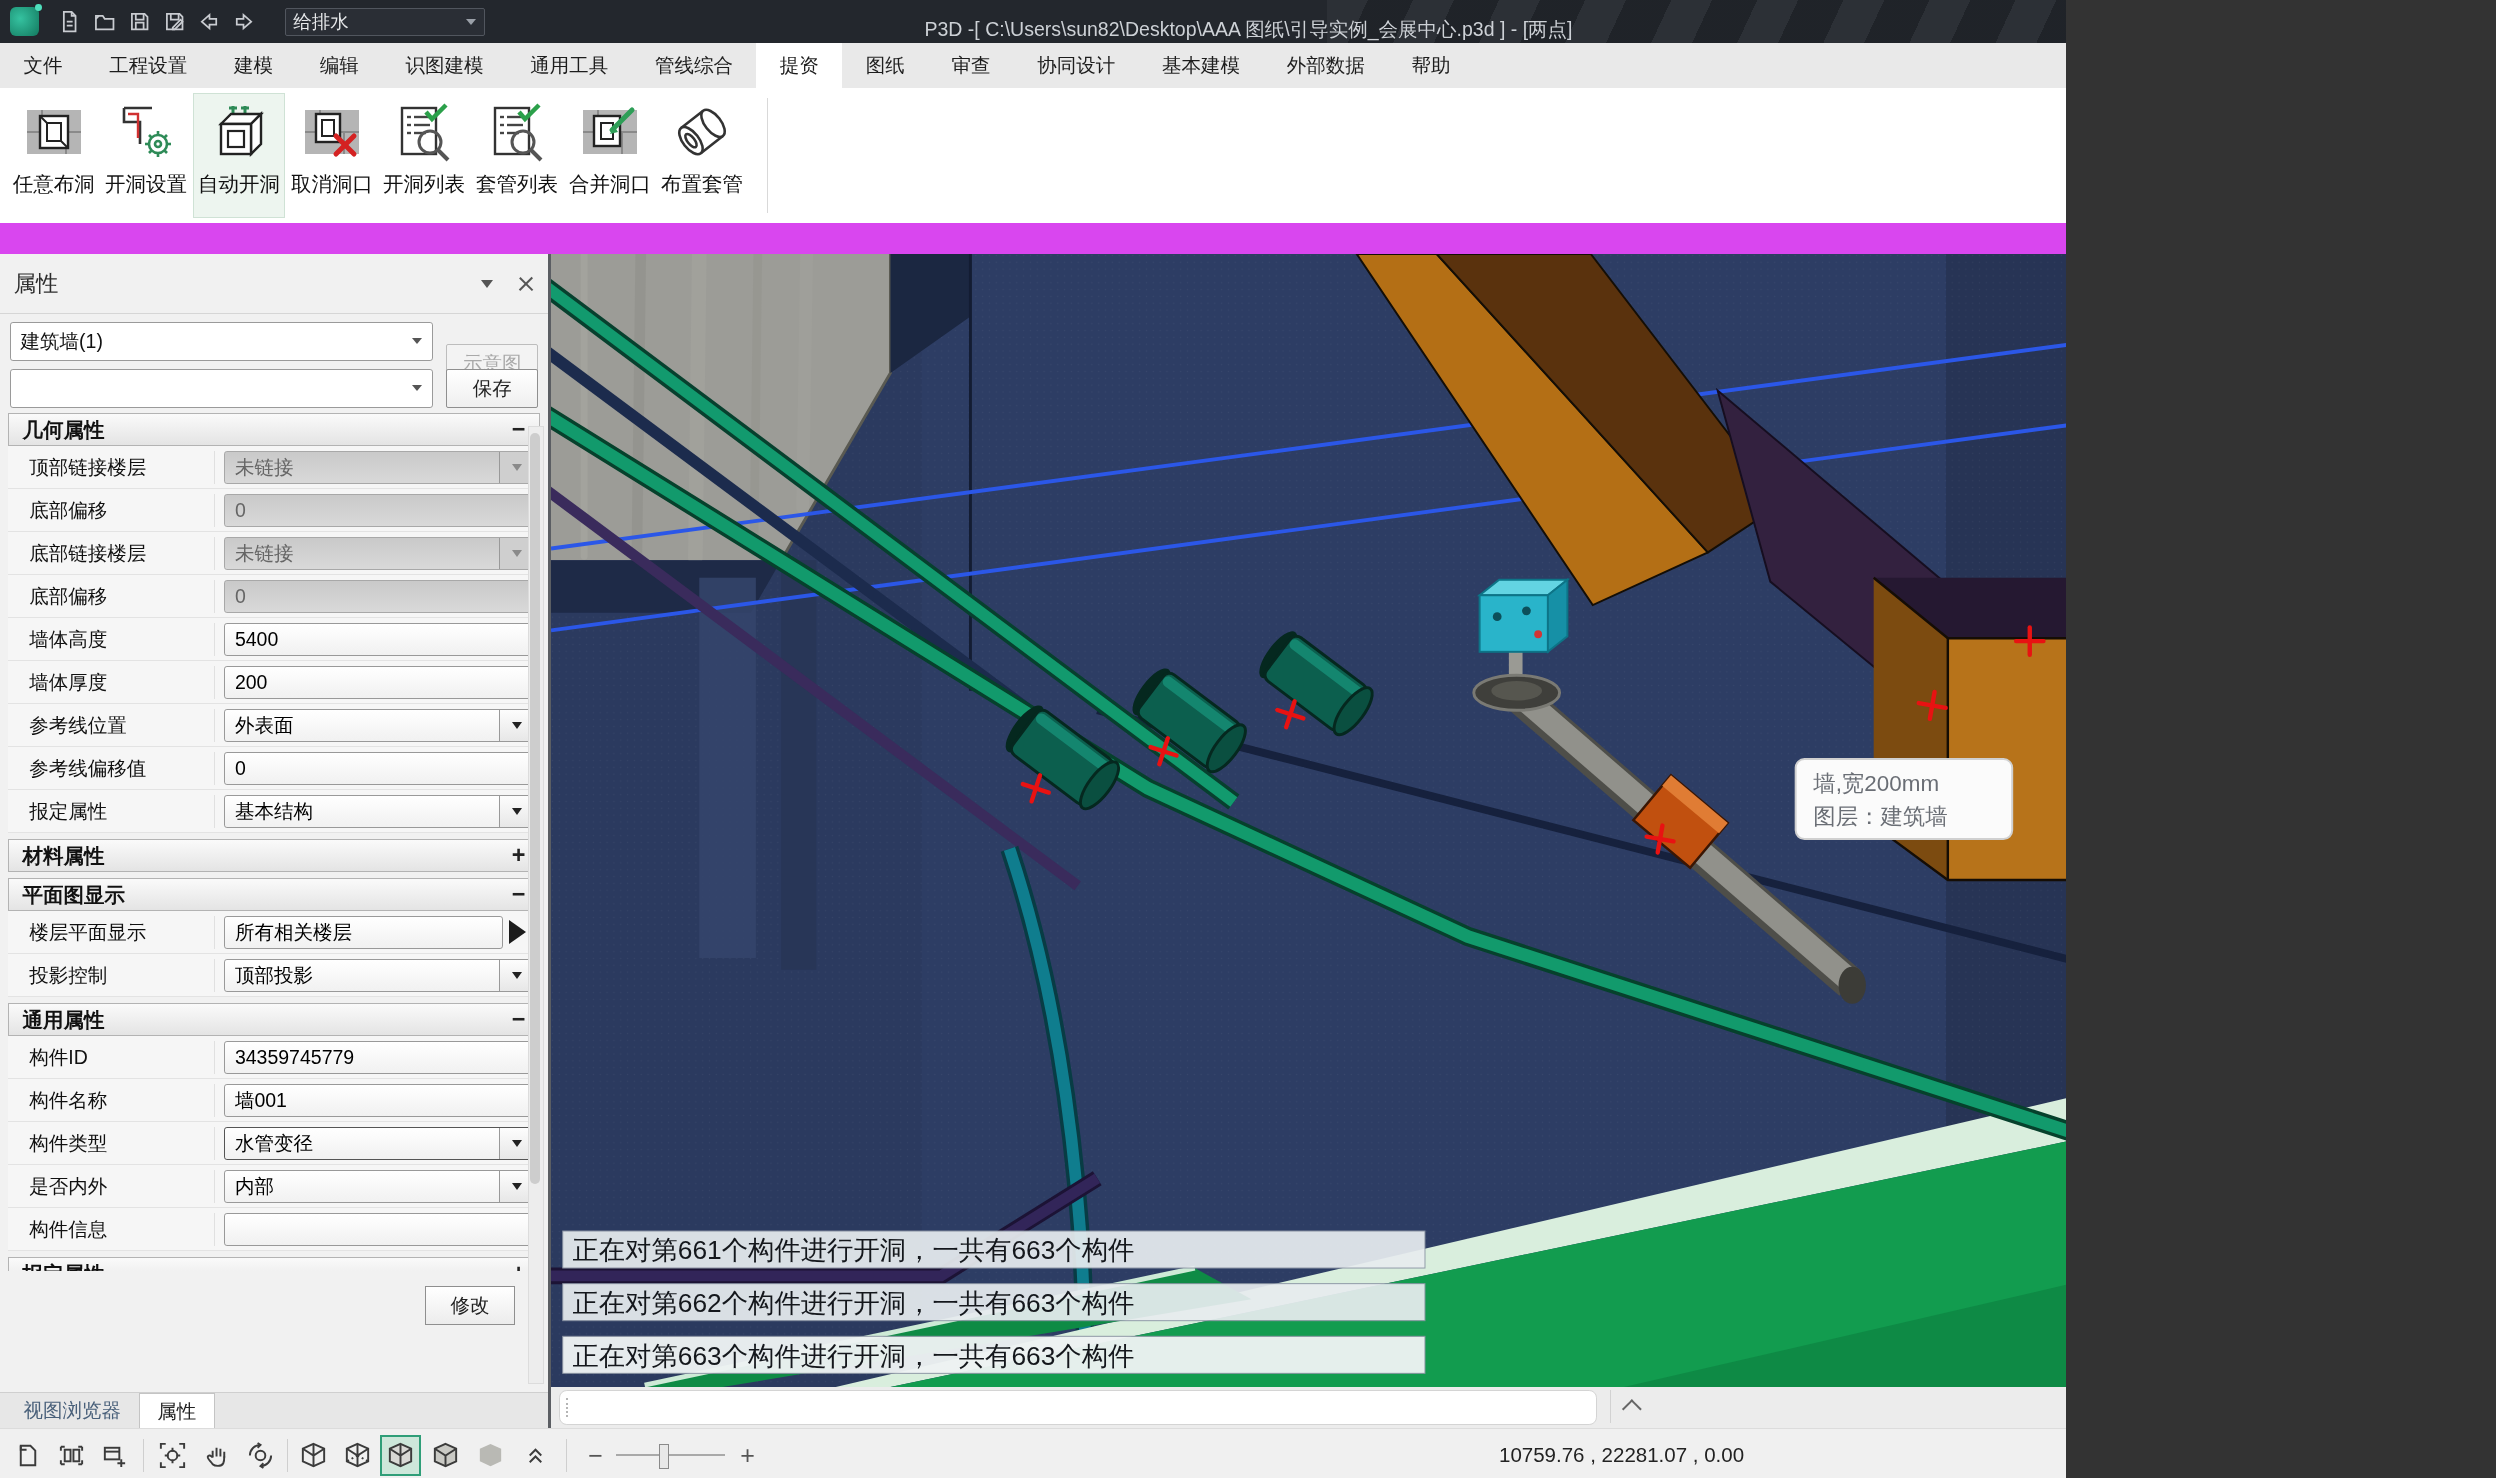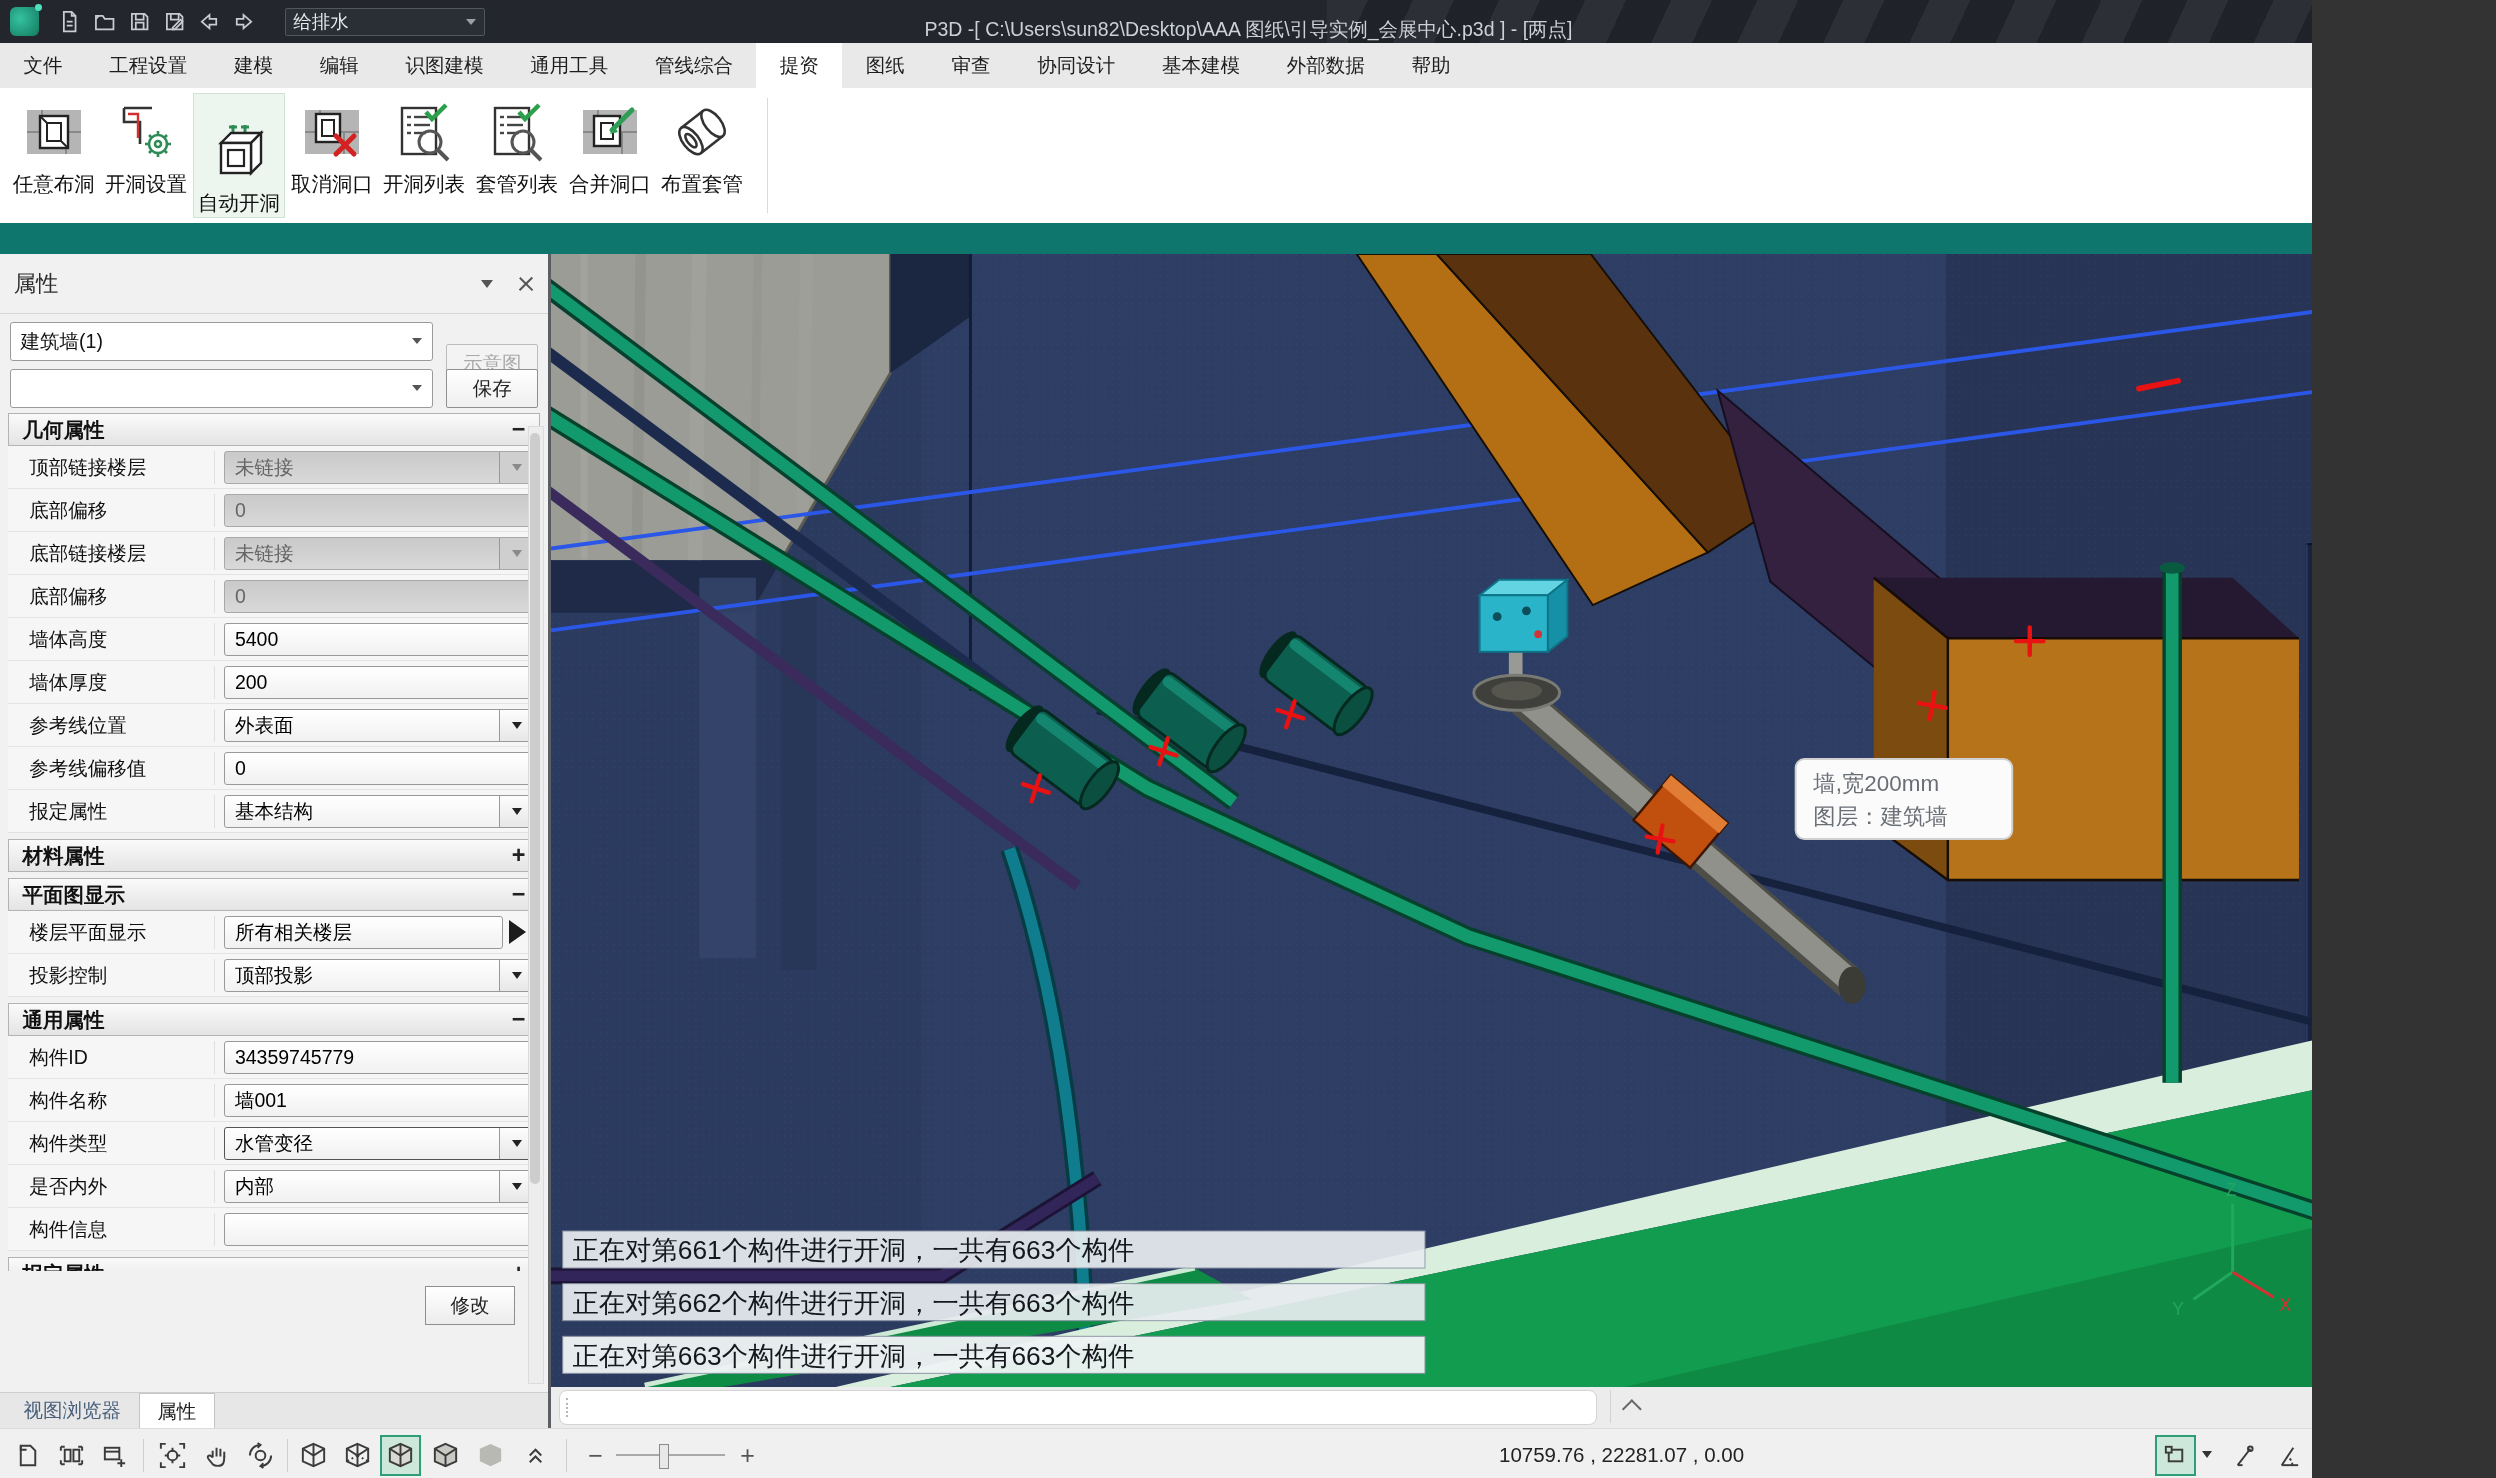--- a/index.html
+++ b/index.html
@@ -1,17 +1,17 @@
 <!DOCTYPE html>
 <html><head>
 <meta charset="utf-8">
 <style>
   html,body{margin:0;padding:0;background:#333;}
   body{font-family:"Liberation Sans","DejaVu Sans",sans-serif;}
-  #app{position:relative;width:2312px;height:1478px;background:#0f766e;overflow:hidden;}
+  #app{position:relative;width:2066px;height:1478px;background:#d946ef;overflow:hidden;}
 
   
   .titlebar{position:absolute;left:0;top:0;width:2497px;height:43px;background:#23272d;display:flex;align-items:center;}
   .titlebar::after{content:"";position:absolute;right:0;top:0;width:1170px;height:43px;
     background:repeating-linear-gradient(115deg,rgba(255,255,255,0.045) 0 37px,rgba(0,0,0,0.10) 37px 78px);pointer-events:none;}
   .logo{width:29px;height:29px;margin:0 13.7px 0 9.8px;border-radius:5.9px;background:radial-gradient(circle at 35% 40%,#35c2a0,#13795f);position:relative;}
   .logo::after{content:"";position:absolute;right:-2.9px;top:-2.9px;width:6.8px;height:6.8px;border-radius:50%;background:#4fe0bd;}
   .tb-ico{width:25px;height:25px;margin:0 4.9px;display:flex;align-items:center;justify-content:center;}
   .tb-ico svg{stroke:#c9ccd1;fill:none;stroke-width:1.8px;}
   .tb-dd{margin-left:23.4px;width:183px;height:26px;background:#2a2e35;border:1px solid#51565e;border-radius:2px;display:flex;align-items:center;padding:0 7.8px;color:#e6e8ea;font-size:18.5px;position:relative;z-index:2;}
@@ -34,21 +34,21 @@
   .mdi-ctrl .m-min{width:12.7px;height:2px;background:#444;}
   .mdi-ctrl .m-rest{width:10.7px;height:9.8px;border:1.6px solid #444;position:relative;}
   .mdi-ctrl .m-rest::before{content:"";position:absolute;left:2.9px;top:-4.9px;width:8.8px;height:7.8px;border:1.6px solid #444;border-bottom:none;border-left:none;}
   .mdi-ctrl .m-x{position:relative;width:13.7px;height:13.7px;}
   .mdi-ctrl .m-x::before,.mdi-ctrl .m-x::after{content:"";position:absolute;left:5.9px;top:0;width:2px;height:13.7px;background:#444;}
   .mdi-ctrl .m-x::before{transform:rotate(45deg);} .mdi-ctrl .m-x::after{transform:rotate(-45deg);}
 
   
   .ribbon{position:absolute;left:0;top:88px;width:2497px;height:135px;background:#fff;}
   .rb-btn{position:absolute;top:4.9px;width:90px;height:123px;display:flex;flex-direction:column;align-items:center;border:1px solid transparent;}
-  .rb-btn.active{background:#edf5ef;border:1px solid #cfe2d5;justify-content:flex-end;}
+  .rb-btn.active{background:#edf5ef;border:1px solid #cfe2d5;}
   .rb-btn .rb-icon{width:64px;height:64px;margin-top:5.9px;}
   .rb-btn .rb-label{font-size:20.5px;color:#111;margin-top:5.9px;white-space:nowrap;}
   .rb-sep{position:absolute;left:767px;top:9.8px;width:1px;height:115px;background:#d9d9d9;}
   .ribbon-strip{position:absolute;left:0;top:222px;width:2497px;height:31px;background:#f1f1f1;border-top:1px solid #e3e3e3;}
   .ribbon-strip .grp{position:absolute;left:0;top:0;width:767px;text-align:center;line-height:30px;font-size:18.5px;color:#555;}
 
   
   .sidepanel{position:absolute;left:0;top:254px;width:548px;height:1174px;background:#f1f1f1;}
   .splitter{position:absolute;left:548px;top:254px;width:2.9px;height:1174px;background:#5b5e63;}
   .panel-hd{height:59px;display:flex;align-items:center;padding:0 13.7px;border-bottom:1px solid #d6d6d6;}

